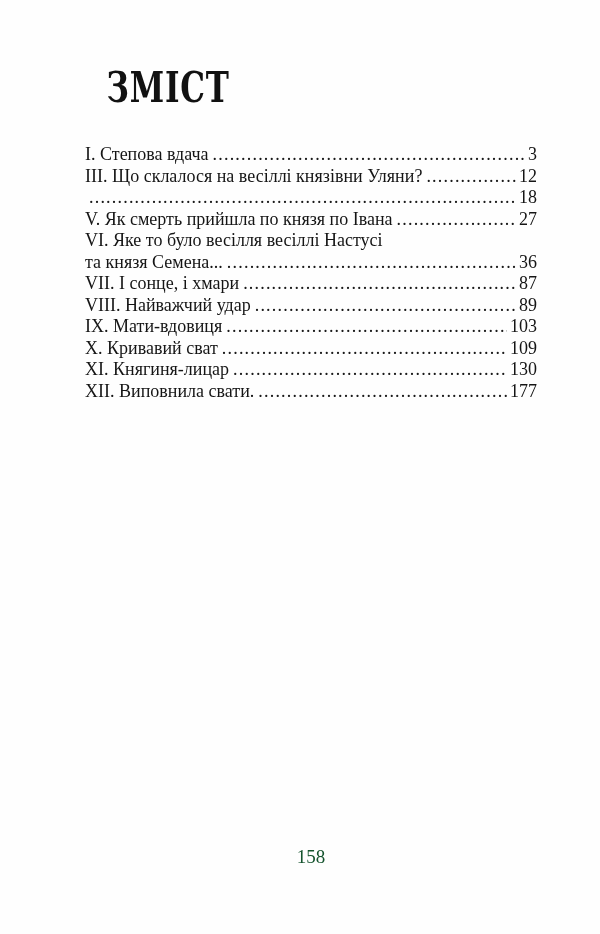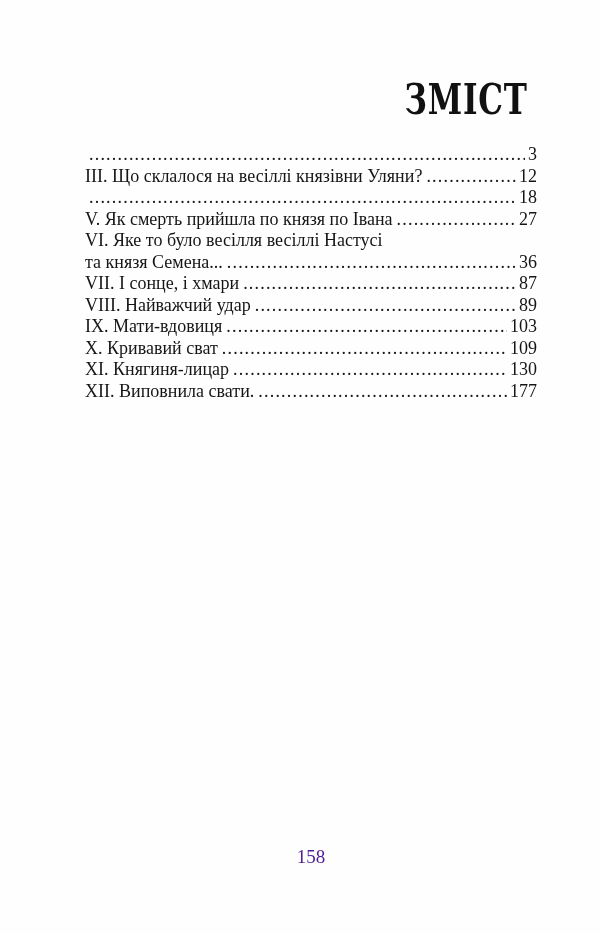--- a/index.html
+++ b/index.html
@@ -18,22 +18,22 @@
   .book-page {
     position: absolute;
     inset: 0;
     background: #fefefe;
   }
   .toc-title {
     position: absolute;
     top: 66px;
     left: 85px;
     width: 452px;
-    margin: 12px;
-    text-align: right;
+    margin: 0;
+    text-align: left;
     font-family: "DejaVu Serif", serif;
     font-weight: bold;
     font-size: 42px;
     line-height: 44px;
     color: #111111;
     letter-spacing: 1px;
   }
   .toc-title-inner {
     display: inline-block;
     transform: scaleX(0.74) scaleY(1.02);
@@ -76,32 +76,33 @@
     white-space: nowrap;
   }
   .folio {
     position: absolute;
     top: 846px;
     left: 85px;
     width: 452px;
     text-align: center;
     font-size: 19px;
     line-height: 22px;
-    color: #4c1d95;
+    color: #14532d;
   }
 </style>
 </head>
 <body>
 
 <div class="book-page">
 
   <h1 class="toc-title"><span class="toc-title-inner">ЗМІСТ</span></h1>
 
   <div class="toc-list">
       <div class="toc-row">
+        <span class="toc-label">I. Степова вдача</span>
         <span class="toc-dots"></span>
         <span class="toc-page-num">3</span>
       </div>
       <div class="toc-row">
         <span class="toc-label">III. Що склалося на весіллі князівни Уляни?</span>
         <span class="toc-dots"></span>
         <span class="toc-page-num">12</span>
       </div>
       <div class="toc-row">
         <span class="toc-dots"></span>

